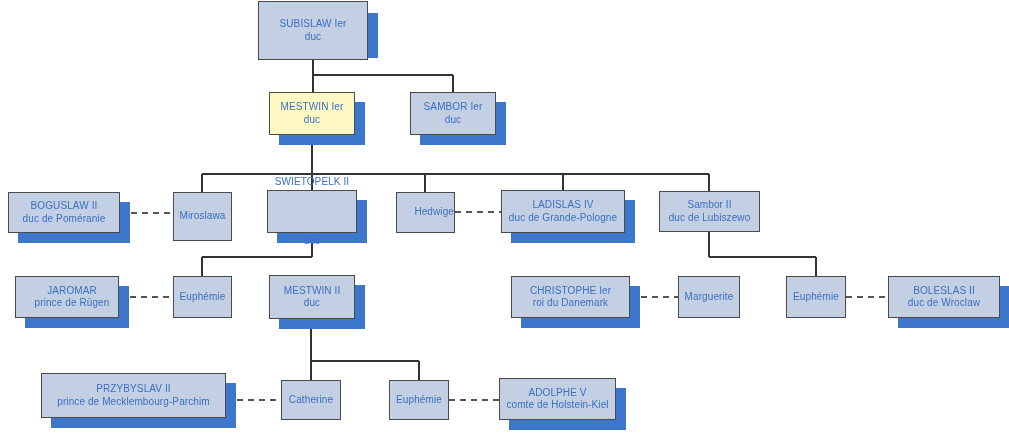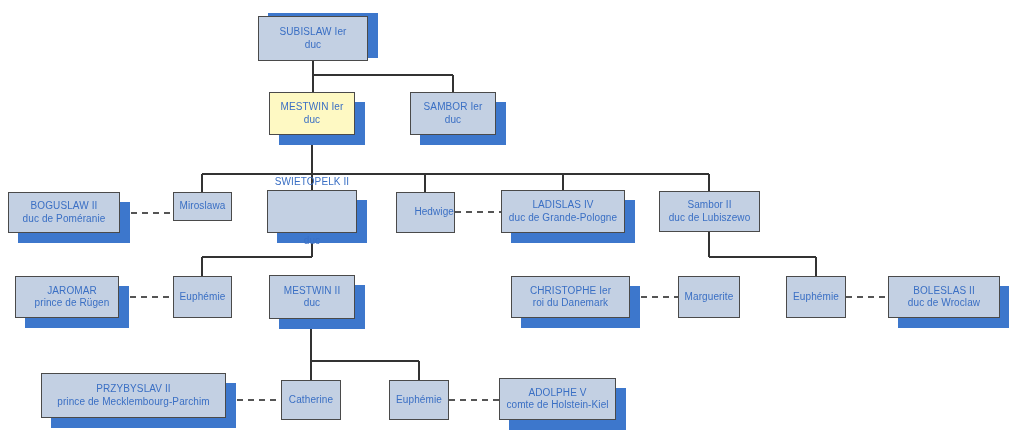--- a/index.html
+++ b/index.html
@@ -80,37 +80,37 @@
       <div class="shadow" style="left: 277px; top: 200px; width: 90px; height: 43px; background: rgb(61, 119, 204);"></div>
       <div class="shadow" style="left: 511px; top: 200px; width: 124px; height: 43px; background: rgb(61, 119, 204);"></div>
       <div class="shadow" style="left: 25px; top: 286px; width: 104px; height: 42px; background: rgb(61, 119, 204);"></div>
       <div class="shadow" style="left: 279px; top: 285px; width: 86px; height: 44px; background: rgb(61, 119, 204);"></div>
       <div class="shadow" style="left: 521px; top: 286px; width: 119px; height: 42px; background: rgb(61, 119, 204);"></div>
       <div class="shadow" style="left: 898px; top: 286px; width: 112px; height: 42px; background: rgb(61, 119, 204);"></div>
       <div class="shadow" style="left: 51px; top: 383px; width: 185px; height: 45px; background: rgb(61, 119, 204);"></div>
       <div class="shadow" style="left: 509px; top: 388px; width: 117px; height: 42px; background: rgb(61, 119, 204);"></div>
     </div>
   <div id="node-layer">
-      <div class="node" style="left: 258px; top: 16px; width: 110px; height: 45px; background: rgb(195, 208, 227); border-color: rgb(74, 74, 74); color: rgb(58, 111, 196);">
+      <div class="node" style="left: 258px; top: 1px; width: 110px; height: 59px; background: rgb(195, 208, 227); border-color: rgb(74, 74, 74); color: rgb(58, 111, 196);">
         <span class="ln">SUBISLAW Ier</span>
         <span class="ln">duc</span>
       </div>
       <div class="node" style="left: 269px; top: 92px; width: 86px; height: 43px; background: #fef9c3; border-color: rgb(74, 74, 74); color: rgb(58, 111, 196);">
         <span class="ln">MESTWIN Ier</span>
         <span class="ln">duc</span>
       </div>
       <div class="node" style="left: 410px; top: 92px; width: 86px; height: 43px; background: rgb(195, 208, 227); border-color: rgb(74, 74, 74); color: rgb(58, 111, 196);">
         <span class="ln">SAMBOR Ier</span>
         <span class="ln">duc</span>
       </div>
       <div class="node" style="left: 8px; top: 192px; width: 112px; height: 41px; background: rgb(195, 208, 227); border-color: rgb(74, 74, 74); color: rgb(58, 111, 196);">
         <span class="ln">BOGUSLAW II</span>
         <span class="ln">duc de Poméranie</span>
       </div>
-      <div class="node" style="left: 173px; top: 192px; width: 59px; height: 29px; background: rgb(195, 208, 227); border-color: rgb(74, 74, 74); color: rgb(58, 111, 196);">
+      <div class="node" style="left: 173px; top: 192px; width: 59px; height: 49px; background: rgb(195, 208, 227); border-color: rgb(74, 74, 74); color: rgb(58, 111, 196);">
         <span class="ln">Miroslawa</span>
       </div>
       <div class="node" style="left: 267px; top: 190px; width: 90px; height: 43px; background: rgb(195, 208, 227); border-color: rgb(74, 74, 74); color: rgb(58, 111, 196); gap: 46px;">
         <span class="ln">SWIETOPELK II</span>
         <span class="ln">duc</span>
       </div>
       <div class="node" style="left: 396px; top: 192px; width: 59px; height: 41px; background: rgb(195, 208, 227); border-color: rgb(74, 74, 74); color: rgb(58, 111, 196); align-items: flex-end;">
         <span class="ln">Hedwige</span>
       </div>
       <div class="node" style="left: 501px; top: 190px; width: 124px; height: 43px; background: rgb(195, 208, 227); border-color: rgb(74, 74, 74); color: rgb(58, 111, 196); text-align: right;">

